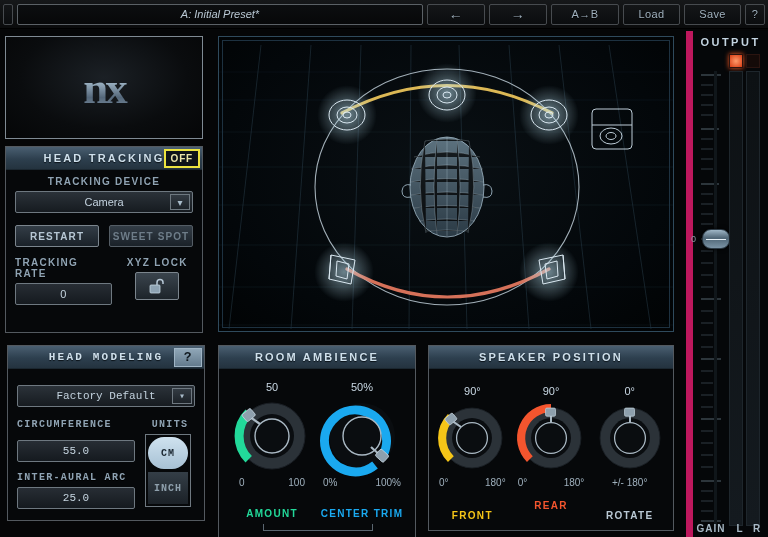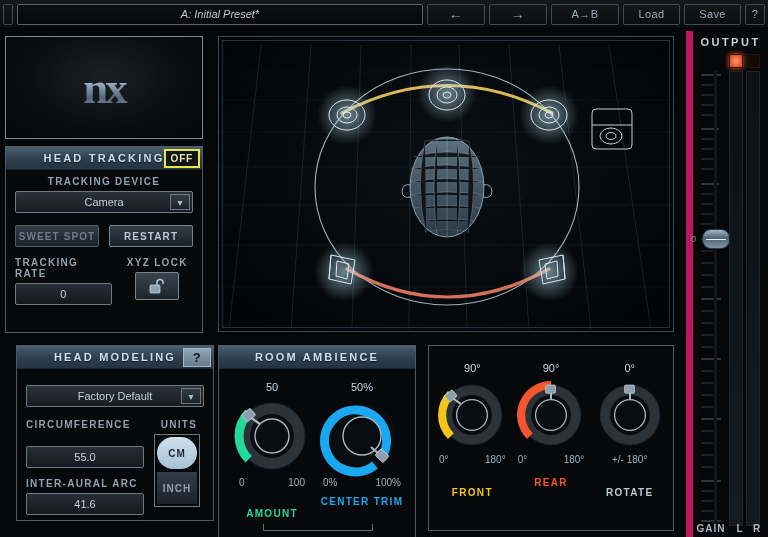--- a/index.html
+++ b/index.html
@@ -211,57 +211,57 @@
       <span class="title">HEAD TRACKING</span>
       <div class="hd-btn off">OFF</div>
     </div>
     <div class="panel-body">
       <div class="lbl">TRACKING DEVICE</div>
       <div class="select">
         <span>Camera</span>
         <span class="chev">▾</span>
       </div>
       <div class="row" style="margin-top:12px;">
+        <div class="btn2" style="flex:1;">RESTART</div>
         <div class="btn2 dim" style="flex:1;">SWEET SPOT</div>
-        <div class="btn2" style="flex:1;">RESTART</div>
       </div>
       <div class="row" style="margin-top:10px;">
         <div style="flex:1.35;">
           <div class="lbl left">TRACKING RATE</div>
           <div class="field" style="margin-top:4px;">0</div>
         </div>
         <div style="flex:1;">
           <div class="lbl">XYZ LOCK</div>
           <div class="lockbtn">
             <svg width="18" height="16" viewBox="0 0 18 16">
               <rect x="2" y="7" width="10" height="8" rx="1" fill="#8ea3b3" stroke="#c3d4e0" stroke-width="0.8"></rect>
               <path d="M9 7 V4.5 A3 3 0 0 1 15 4.5 V6" fill="none" stroke="#b7c8d6" stroke-width="1.5"></path>
             </svg>
           </div>
         </div>
       </div>
     </div>
   </div>
 
-  <div class="panel" style="left:16px; top:345px; width:198px; height:176px;">
+  <div class="panel" style="left:7px; top:345px; width:198px; height:176px;font-family:Liberation Mono, monospace;">
     <div class="panel-hd">
       <span class="title">HEAD MODELING</span>
       <div class="hd-btn help">?</div>
     </div>
     <div class="panel-body" style="padding-top:12px;">
       <div class="select">
         <span>Factory Default</span>
         <span class="chev">▾</span>
       </div>
       <div class="row" style="margin-top:12px;">
         <div style="flex:1;">
           <div class="lbl left">CIRCUMFERENCE</div>
-          <div class="field" style="margin-top:16px;">55.0</div>
+          <div class="field" style="margin-top:10px;">55.0</div>
           <div class="lbl left" style="margin-top:10px;">INTER-AURAL ARC</div>
-          <div class="field" style="margin-top:4px;">41.6</div>
+          <div class="field" style="margin-top:4px;">25.0</div>
         </div>
         <div style="width:50px;">
           <div class="lbl">UNITS</div>
           <div class="unit-box">
             <div class="unit on">CM</div>
             <div class="unit off">INCH</div>
           </div>
         </div>
       </div>
     </div>
@@ -398,28 +398,31 @@
           <circle cx="43" cy="41" r="33" fill="#0a0d10"></circle>
           <path d="M 56 70 A 31 31 0 1 1 63 62" fill="none" stroke="#1aa9f0" stroke-width="9" stroke-linecap="butt"></path>
           <circle cx="43" cy="41" r="19" fill="#0a0d10" stroke="#aab9c4" stroke-width="1.4"></circle>
           <line x1="52" y1="52" x2="62" y2="61" stroke="#aab9c4" stroke-width="2.2"></line>
           <rect x="58" y="56" width="11" height="9" rx="1.5" fill="#8ea0ad" stroke="#c4d3dd" stroke-width="0.8" transform="rotate(42 63 60)"></rect>
         </svg>
         <div class="scale" style="padding:0 6px;">
           <span>0%</span>
           <span>100%</span>
         </div>
-        <div class="knob-label" style="color:#1aa9f0; margin-top:8px;">CENTER TRIM</div>
+        <div class="knob-label" style="color:#1aa9f0; margin-top:20px;">CENTER TRIM</div>
       </div>
     </div>
     <div style="position:absolute; left:44px; bottom:39px; width:110px; height:7px;
                 border:1px solid #5a6670; border-top:none;"></div>
   </div>
 
   <div class="panel" style="left:428px; top:345px; width:246px; height:186px;">
+    <div class="panel-hd">
+      <span class="title">SPEAKER POSITION</span>
+    </div>
     <div style="display:flex; padding:16px 4px 0;">
 
       <div style="flex:1;">
         <div class="val-top">90°</div>
         <svg width="78" height="78" viewBox="0 0 86 82" style="display:block;margin:0 auto;">
           <circle cx="43" cy="41" r="33" fill="#2b3238" stroke="#1b2026" stroke-width="1"></circle>
           <circle cx="43" cy="41" r="22" fill="#0a0d10"></circle>
           <path d="M 19.7 64.3 A 33 33 0 0 1 19.7 17.7" fill="none" stroke="#f5c518" stroke-width="9"></path>
           <circle cx="43" cy="41" r="17" fill="none" stroke="#aab9c4" stroke-width="1.4"></circle>
           <line x1="31" y1="29" x2="21" y2="22" stroke="#aab9c4" stroke-width="2.2"></line>

